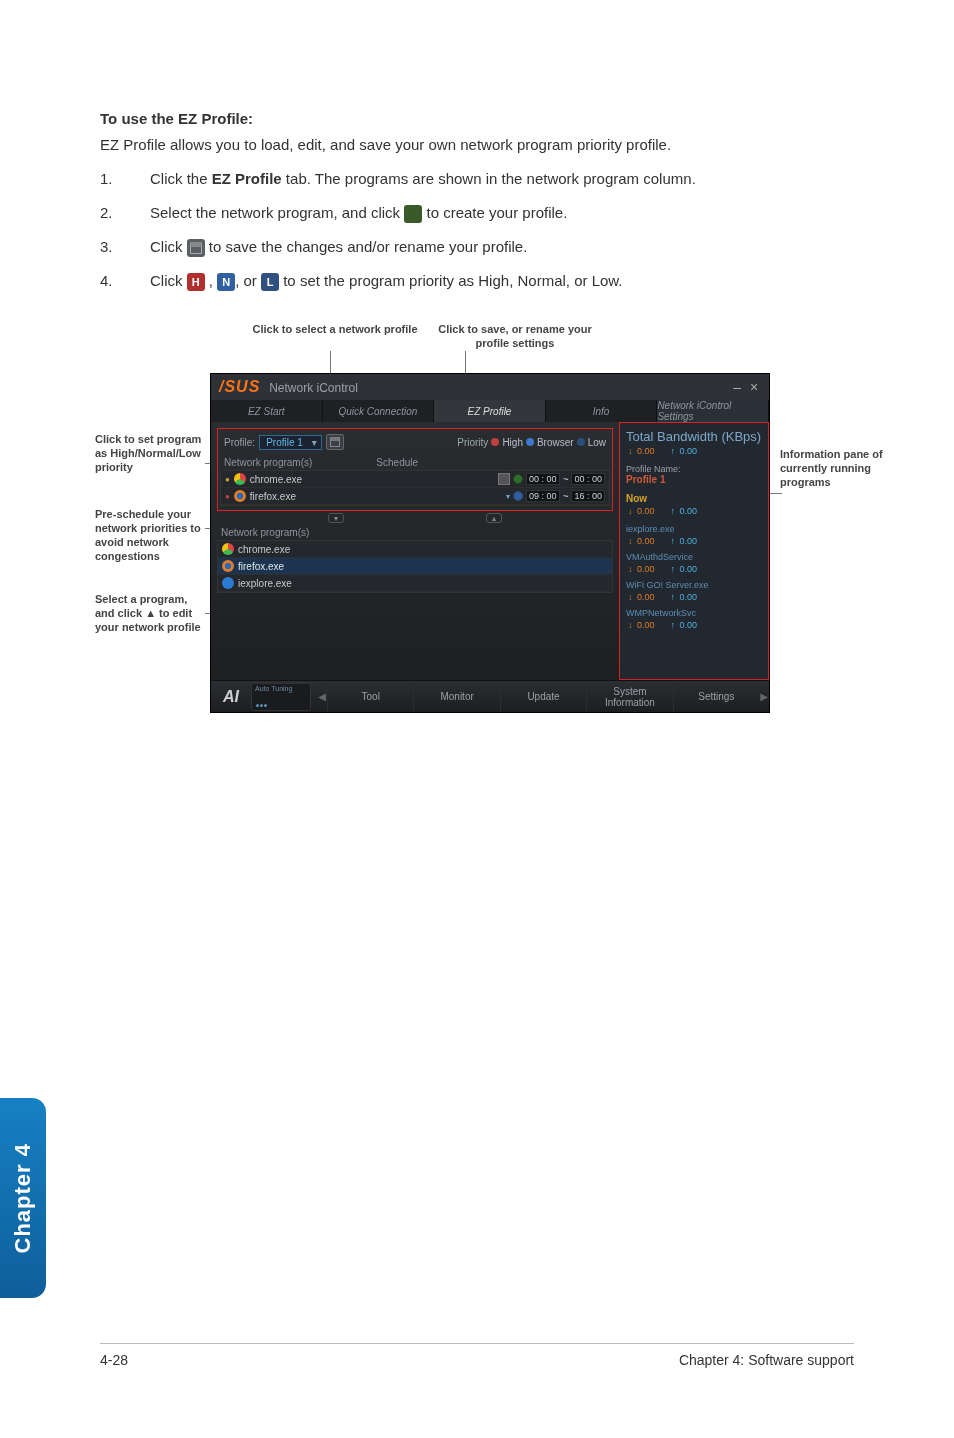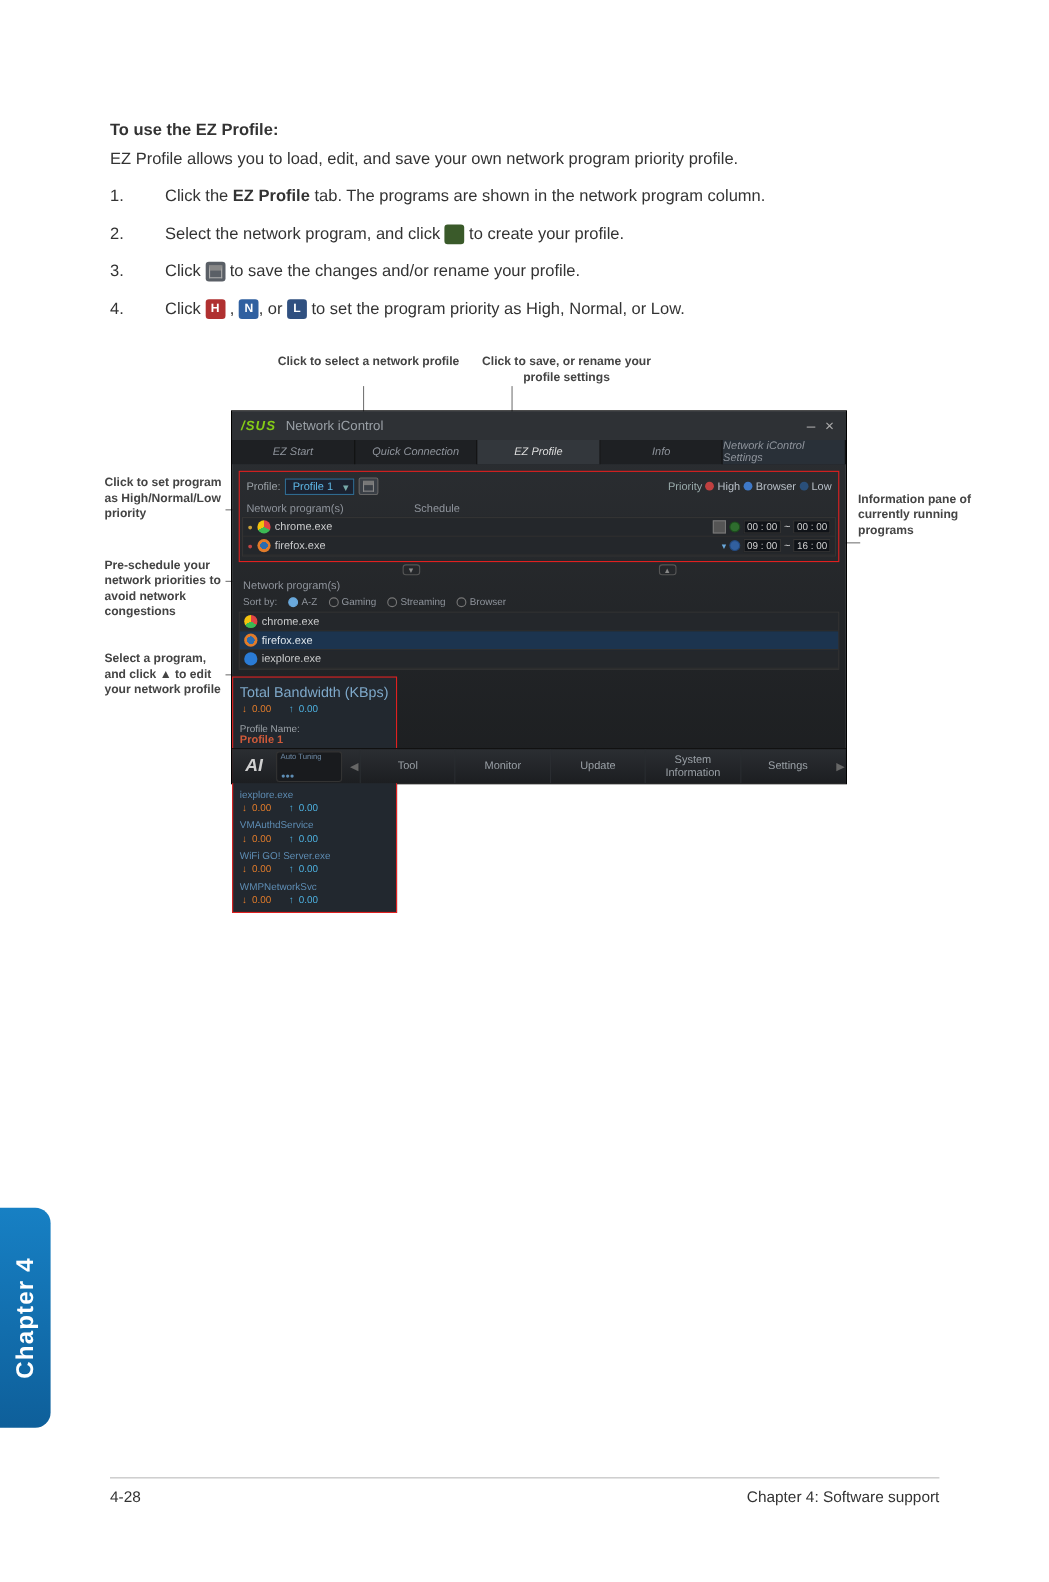--- a/index.html
+++ b/index.html
@@ -99,37 +99,37 @@
     color: #c9cacb;
     font-size: 10px;
   }
   .titlebar {
     height: 26px;
     display: flex; align-items: center;
     padding: 0 8px;
     background:#2e3135;
     justify-content: space-between;
   }
-  .titlebar .logo { font-weight:bold; letter-spacing:1px; font-style:italic; color:#84cc16; font-size:12px; }
+  .titlebar .logo { font-weight:bold; letter-spacing:1px; font-style:italic; color:#f97316; font-size:16px; }
   .titlebar .ttl  { color:#9aa0a6; font-size:12px; margin-left:6px;}
   .winbtns span { display:inline-block; width:14px; text-align:center; color:#aaa; font-size:14px; }
 
   .tabs {
     display:flex; height:22px; background:#1e2023;font-style:italic;
   }
   .tab {
     flex:1; display:flex; align-items:center; justify-content:center;
     border-right:1px solid #111; color:#8f949c; font-size:10px;
   }
   .tab.active { background:#33373c; color:#dedede; }
   .netsettings {
     width:150px; background:#293038; justify-content:center;
   }
 
-  .mainrow { display:flex; height: calc(100% - 26px - 22px - 32px); flex-direction: column; }
+  .mainrow { display:flex; height: calc(100% - 26px - 22px - 32px); }
   .left-pane { flex:1; padding:6px 6px; position:relative; }
   .right-pane { width:150px; background:#22282f; padding:6px 6px; border-left:1px solid #111;}
 
   .redbox { border:1.5px solid #e02020; }
   .profile-row {
     display:flex; align-items:center; gap:4px; padding:3px 4px;
   }
   .profile-row .lbl{color:#9aa0a6;}
   .profile-sel {
     background:#1b2230; border:1px solid #2f6a8f; color:#5fb8e8; padding:1px 18px 1px 6px; position:relative; font-size:10px;
@@ -326,27 +326,20 @@
               </div>
             </div>
           </div>
 
           <div class="exp">
             <span>▾</span>
             <span>▴</span>
           </div>
 
           <div class="section-title">Network program(s)</div>
-          <div class="sortby">
-            <span>Sort by:</span>
-            <span class="r sel">A-Z</span>
-            <span class="r">Gaming</span>
-            <span class="r">Streaming</span>
-            <span class="r">Browser</span>
-          </div>
           <div class="proglist bottom-proglist redbox">
             <div class="progrow">
                 <span class="ico ico-chrome"></span>
                 <span>chrome.exe</span>
               </div>
             <div class="progrow" style="background:#1c344f;">
                 <span class="ico ico-ff"></span>
                 <span style="color:#dfe6ec">firefox.exe</span>
               </div>
             <div class="progrow">

